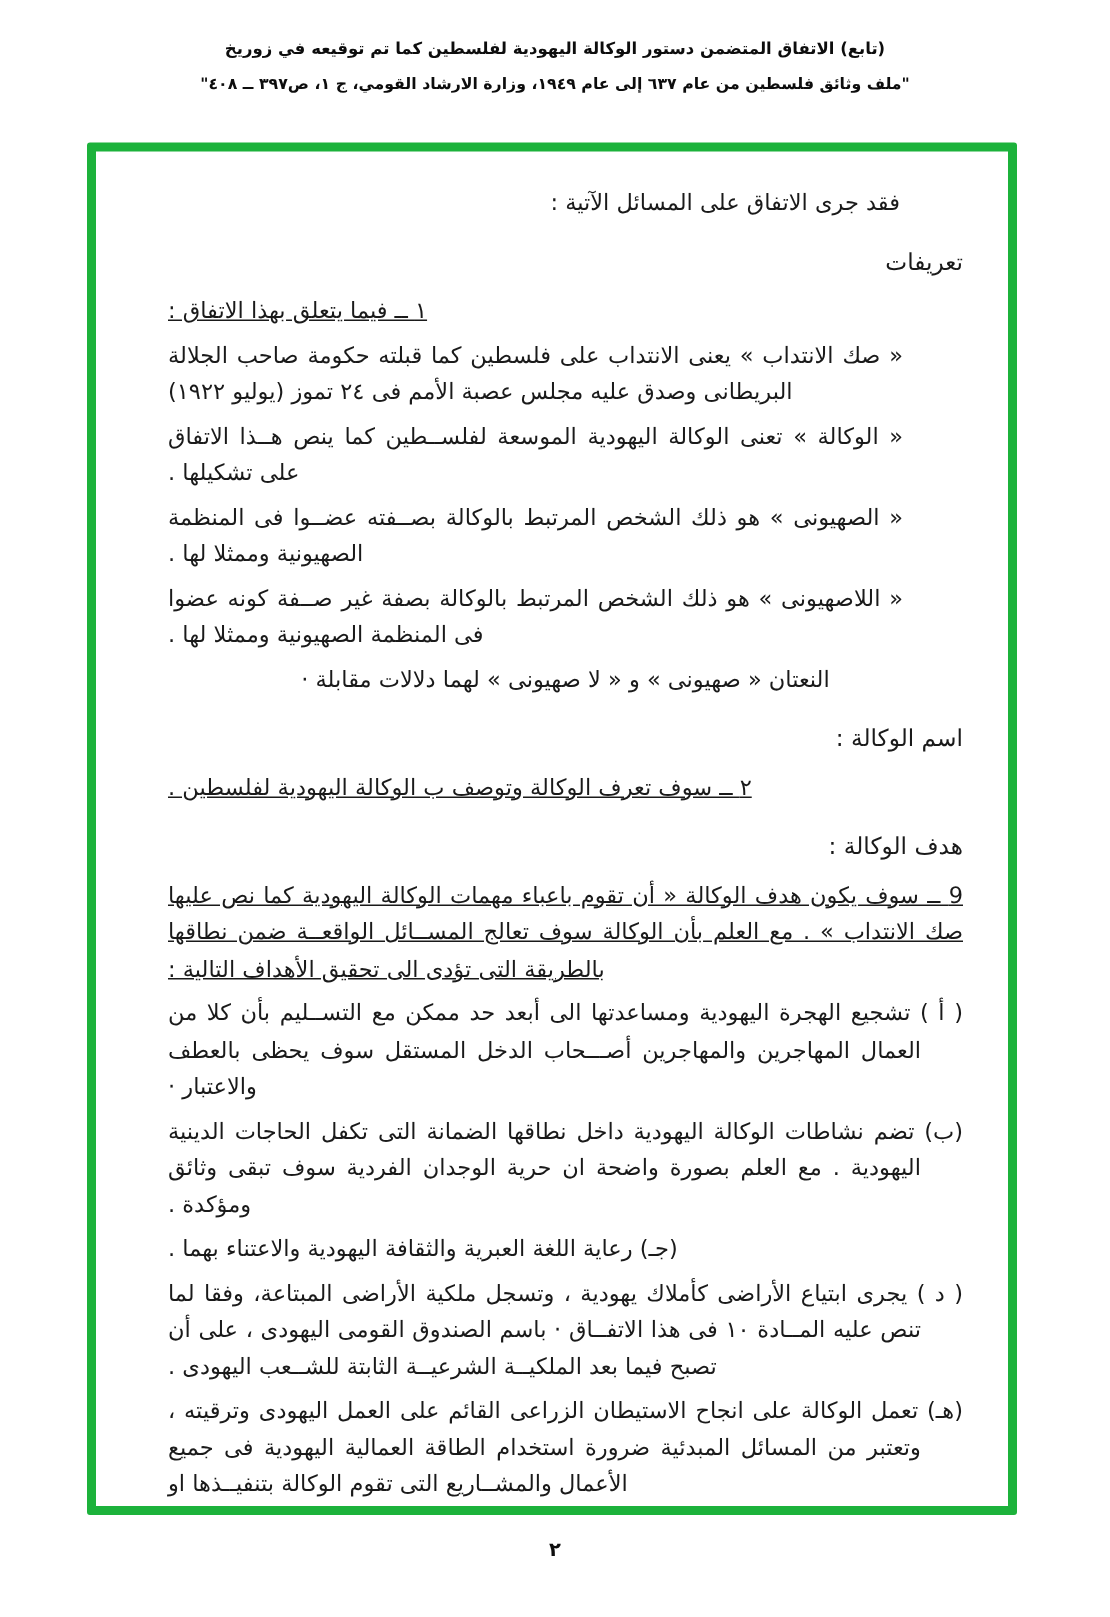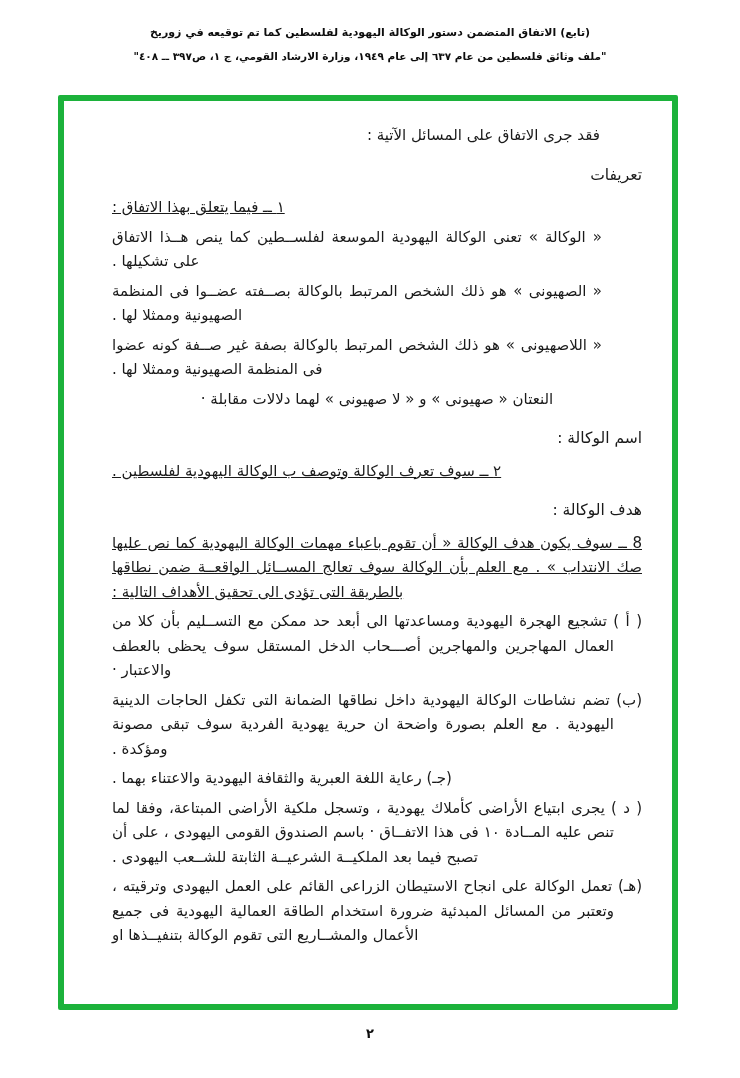--- a/index.html
+++ b/index.html
@@ -83,40 +83,41 @@
 
 <div class="doc-frame">
   <div class="doc-content">
 
     <div class="para intro-line">فقد جرى الاتفاق على المسائل الآتية :</div>
 
     <div class="section-heading">تعريفات</div>
 
     <div class="para para-num">١ ــ فيما يتعلق بهذا الاتفاق :</div>
 
+    <div class="para para-def">« صك الانتداب » يعنى الانتداب على فلسطين كما قبلته حكومة صاحب الجلالة البريطانى وصدق عليه مجلس عصبة الأمم فى ٢٤ تموز (يوليو ١٩٢٢)</div>
 
     <div class="para para-def">« الوكالة » تعنى الوكالة اليهودية الموسعة لفلســطين كما ينص هــذا الاتفاق على تشكيلها .</div>
 
     <div class="para para-def">« الصهيونى » هو ذلك الشخص المرتبط بالوكالة بصــفته عضــوا فى المنظمة الصهيونية وممثلا لها .</div>
 
     <div class="para para-def">« اللاصهيونى » هو ذلك الشخص المرتبط بالوكالة بصفة غير صــفة كونه عضوا فى المنظمة الصهيونية وممثلا لها .</div>
 
     <div class="center-line">النعتان « صهيونى » و « لا صهيونى » لهما دلالات مقابلة ·</div>
 
     <div class="section-heading">اسم الوكالة :</div>
 
     <div class="para para-num">٢ ــ سوف تعرف الوكالة وتوصف ب الوكالة اليهودية لفلسطين .</div>
 
     <div class="section-heading">هدف الوكالة :</div>
 
-    <div class="para para-num">8 ــ سوف يكون هدف الوكالة « أن تقوم باعباء مهمات الوكالة اليهودية كما نص عليها صك الانتداب » . مع العلم بأن الوكالة سوف تعالج المســائل الواقعــة ضمن نطاقها بالطريقة التى تؤدى الى تحقيق الأهداف التالية :</div>
+    <div class="para para-num">9 ــ سوف يكون هدف الوكالة « أن تقوم باعباء مهمات الوكالة اليهودية كما نص عليها صك الانتداب » . مع العلم بأن الوكالة سوف تعالج المســائل الواقعــة ضمن نطاقها بالطريقة التى تؤدى الى تحقيق الأهداف التالية :</div>
 
     <div class="para para-letter">( أ ) تشجيع الهجرة اليهودية ومساعدتها الى أبعد حد ممكن مع التســليم بأن كلا من العمال المهاجرين والمهاجرين أصـــحاب الدخل المستقل سوف يحظى بالعطف والاعتبار ·</div>
 
-    <div class="para para-letter">(ب) تضم نشاطات الوكالة اليهودية داخل نطاقها الضمانة التى تكفل الحاجات الدينية اليهودية . مع العلم بصورة واضحة ان حرية يهودية الفردية سوف تبقى مصونة ومؤكدة .</div>
+    <div class="para para-letter">(ب) تضم نشاطات الوكالة اليهودية داخل نطاقها الضمانة التى تكفل الحاجات الدينية اليهودية . مع العلم بصورة واضحة ان حرية الوجدان الفردية سوف تبقى وثائق ومؤكدة .</div>
 
     <div class="para para-letter">(جـ) رعاية اللغة العبرية والثقافة اليهودية والاعتناء بهما .</div>
 
     <div class="para para-letter">( د ) يجرى ابتياع الأراضى كأملاك يهودية ، وتسجل ملكية الأراضى المبتاعة، وفقا لما تنص عليه المــادة ١٠ فى هذا الاتفــاق · باسم الصندوق القومى اليهودى ، على أن تصبح فيما بعد الملكيــة الشرعيــة الثابتة للشــعب اليهودى .</div>
 
     <div class="para para-letter">(هـ) تعمل الوكالة على انجاح الاستيطان الزراعى القائم على العمل اليهودى وترقيته ، وتعتبر من المسائل المبدئية ضرورة استخدام الطاقة العمالية اليهودية فى جميع الأعمال والمشــاريع التى تقوم الوكالة بتنفيــذها او</div>
 
   </div>
 </div>
 

